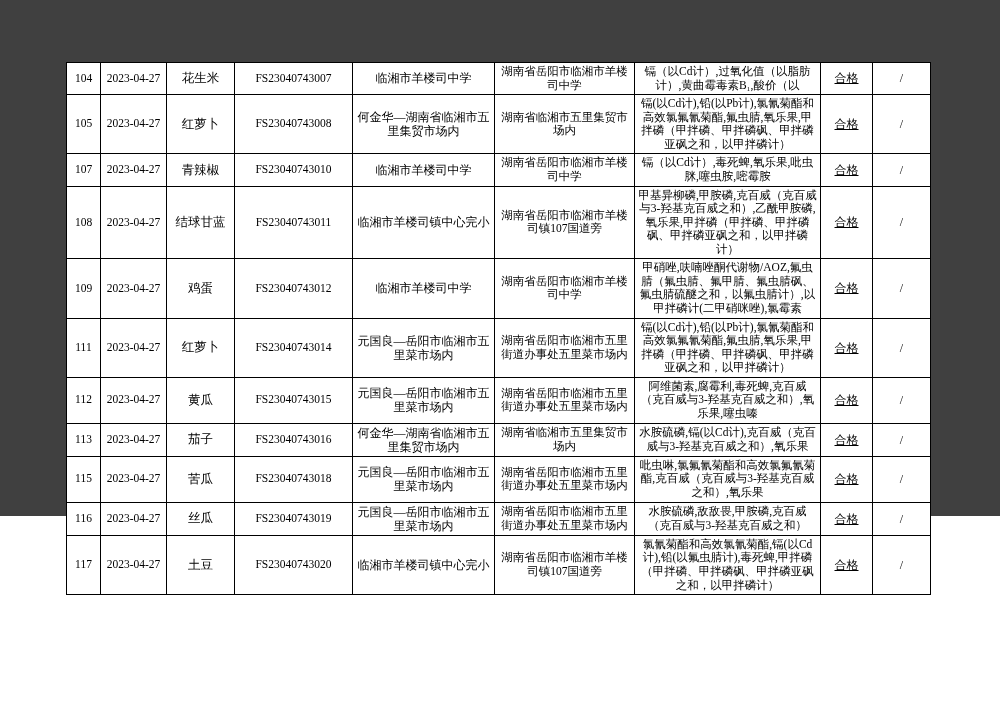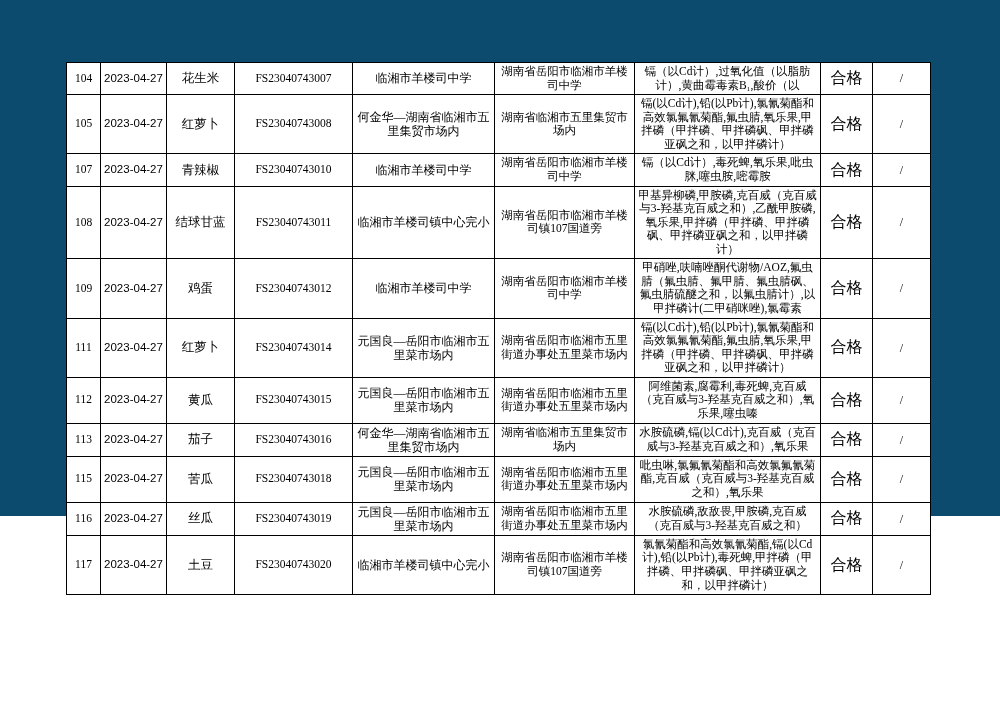--- a/index.html
+++ b/index.html
@@ -11,21 +11,21 @@
     width: 1000px;
     height: 706px;
     font-family: "Liberation Serif", "DejaVu Serif", serif;
     color: #000000;
     overflow: hidden;
   }
   .page {
     position: relative;
     width: 1000px;
     height: 516px;
-    background: #0c4a6e;
+    background: #404040;
   }
   .table-wrap {
     position: absolute;
     left: 66px;
     top: 62px;
     width: 864px;
   }
   table.report {
     border-collapse: collapse;
     width: 864px;
@@ -45,27 +45,27 @@
   col.c-date    { width: 66px; }
   col.c-name    { width: 68px; }
   col.c-code    { width: 118px; }
   col.c-org     { width: 142px; }
   col.c-addr    { width: 140px; }
   col.c-items   { width: 186px; }
   col.c-result  { width: 52px; }
   col.c-remark  { width: 58px; }
 
   .cell-no      { font-size: 11.5px; font-family: "Liberation Serif", serif; }
-  .cell-date    { font-size: 11.5px; font-family: Liberation Sans, sans-serif; letter-spacing: 0px; }
+  .cell-date    { font-size: 11.5px; font-family: Liberation Serif, serif; letter-spacing: 0px; }
   .cell-name    { font-size: 12.5px; }
   .cell-code    { font-size: 11.5px; font-family: "Liberation Serif", serif; }
   .cell-org     { font-size: 12px; }
   .cell-addr    { font-size: 11.5px; }
   .cell-items   { font-size: 11.5px; text-align: justify; text-align-last: center; }
-  .cell-result  { font-size: 16px; }
+  .cell-result  { font-size: 12px; text-decoration: underline; }
   .cell-remark  { font-size: 12px; font-family: "Liberation Serif", serif; }
 </style>
 </head>
 <body>
 
 <div class="page">
   <div class="table-wrap">
     <table class="report">
       <colgroup>
         <col class="c-no">
@@ -189,20 +189,20 @@
           <td class="cell-result">合格</td>
           <td class="cell-remark">/</td>
         </tr>
         <tr>
           <td class="cell-no">117</td>
           <td class="cell-date">2023-04-27</td>
           <td class="cell-name">土豆</td>
           <td class="cell-code">FS23040743020</td>
           <td class="cell-org">临湘市羊楼司镇中心完小</td>
           <td class="cell-addr">湖南省岳阳市临湘市羊楼司镇107国道旁</td>
-          <td class="cell-items">氯氰菊酯和高效氯氰菊酯,镉(以Cd计),铅(以Pb计),毒死蜱,甲拌磷（甲拌磷、甲拌磷砜、甲拌磷亚砜之和，以甲拌磷计）</td>
+          <td class="cell-items">氯氰菊酯和高效氯氰菊酯,镉(以Cd计),铅(以氟虫腈计),毒死蜱,甲拌磷（甲拌磷、甲拌磷砜、甲拌磷亚砜之和，以甲拌磷计）</td>
           <td class="cell-result">合格</td>
           <td class="cell-remark">/</td>
         </tr>
       </tbody>
     </table>
   </div>
 </div>
 
 </body></html>

